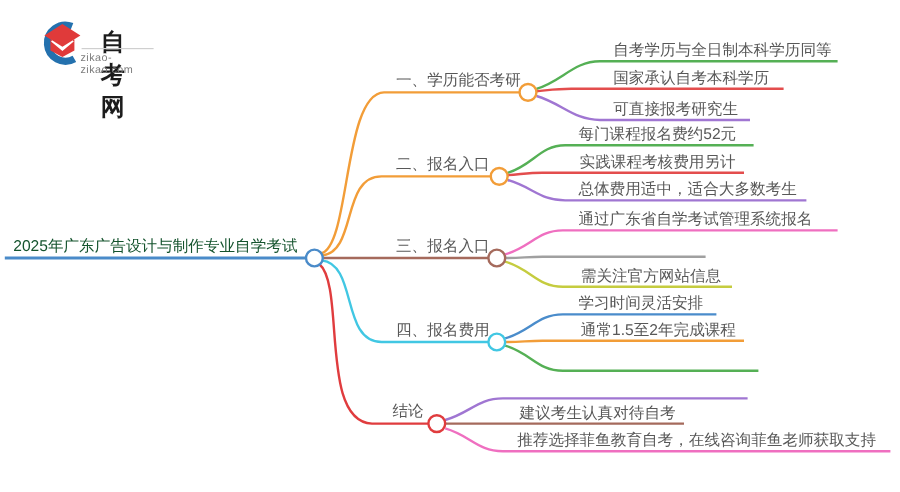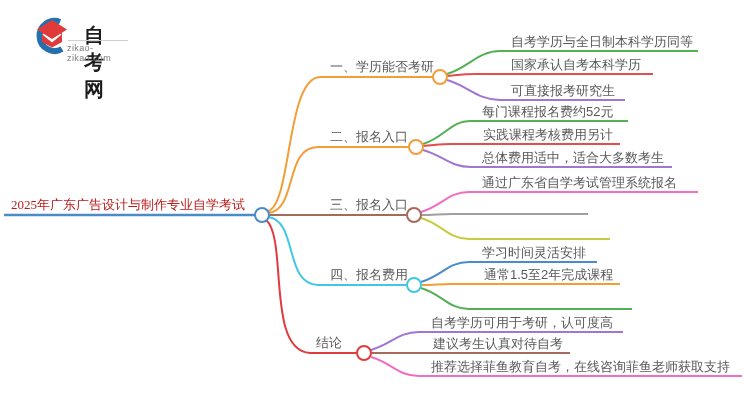--- a/index.html
+++ b/index.html
@@ -1,20 +1,20 @@
 <!DOCTYPE html>
 <html><head>
 <meta charset="utf-8">
 <style>
   html,body{margin:0;padding:0;background:#fff;}
   .stage{position:relative;width:750px;height:410px;background:#ffffff;overflow:hidden;
          font-family:"Liberation Sans","DejaVu Sans",sans-serif;}
   .canvas{position:absolute;left:0;top:0;}
   .lbl{position:absolute;white-space:nowrap;font-size:13px;color:#585858;line-height:15px;}
-  .center-lbl{font-size:13px;color:#b91c1c;font-family:Liberation Serif, serif;}
+  .center-lbl{font-size:13px;color:#14532d;}
   .logo{position:absolute;left:0;top:0;}
   .logo-name{position:absolute;left:84px;top:22px;font-size:20px;font-weight:bold;
              color:#1c1c1c;letter-spacing:4px;}
   .logo-divider{position:absolute;left:68px;top:40px;width:60px;height:1px;background:#cfcfcf;}
   .logo-domain{position:absolute;left:67px;top:43px;font-size:9px;color:#7d7d7d;letter-spacing:0.4px;}
   svg path,svg circle,svg polyline{fill:none;}
   svg .dot{fill:#ffffff;}
   svg .fillshape{fill:currentColor;stroke:none;}
 </style>
 </head>
@@ -78,23 +78,23 @@
   <div class="lbl" style="left:511px;top:83px">可直接报考研究生</div>
   <div class="lbl" style="left:511px;top:57px">国家承认自考本科学历</div>
 
   <div class="lbl" style="left:330px;top:129px">二、报名入口</div>
   <div class="lbl" style="left:482px;top:104px">每门课程报名费约52元</div>
   <div class="lbl" style="left:483px;top:127px">实践课程考核费用另计</div>
   <div class="lbl" style="left:482px;top:150px">总体费用适中，适合大多数考生</div>
 
   <div class="lbl" style="left:330px;top:197px">三、报名入口</div>
   <div class="lbl" style="left:482px;top:175px">通过广东省自学考试管理系统报名</div>
+  <div class="lbl" style="left:484px;top:222px">需关注官方网站信息</div>
 
   <div class="lbl" style="left:330px;top:267px">四、报名费用</div>
   <div class="lbl" style="left:482px;top:245px">学习时间灵活安排</div>
   <div class="lbl" style="left:484px;top:267px">通常1.5至2年完成课程</div>
 
-  <div class="lbl" style="left:316px;top:335px">结论</div>
-  <div class="lbl" style="left:431px;top:315px">自考学历可用于考研，认可度高</div>
+  <div class="lbl" style="left:327px;top:335px">结论</div>
   <div class="lbl" style="left:433px;top:336px">建议考生认真对待自考</div>
   <div class="lbl" style="left:431px;top:359px">推荐选择菲鱼教育自考，在线咨询菲鱼老师获取支持</div>
 
 </div>
 
 </body></html>

